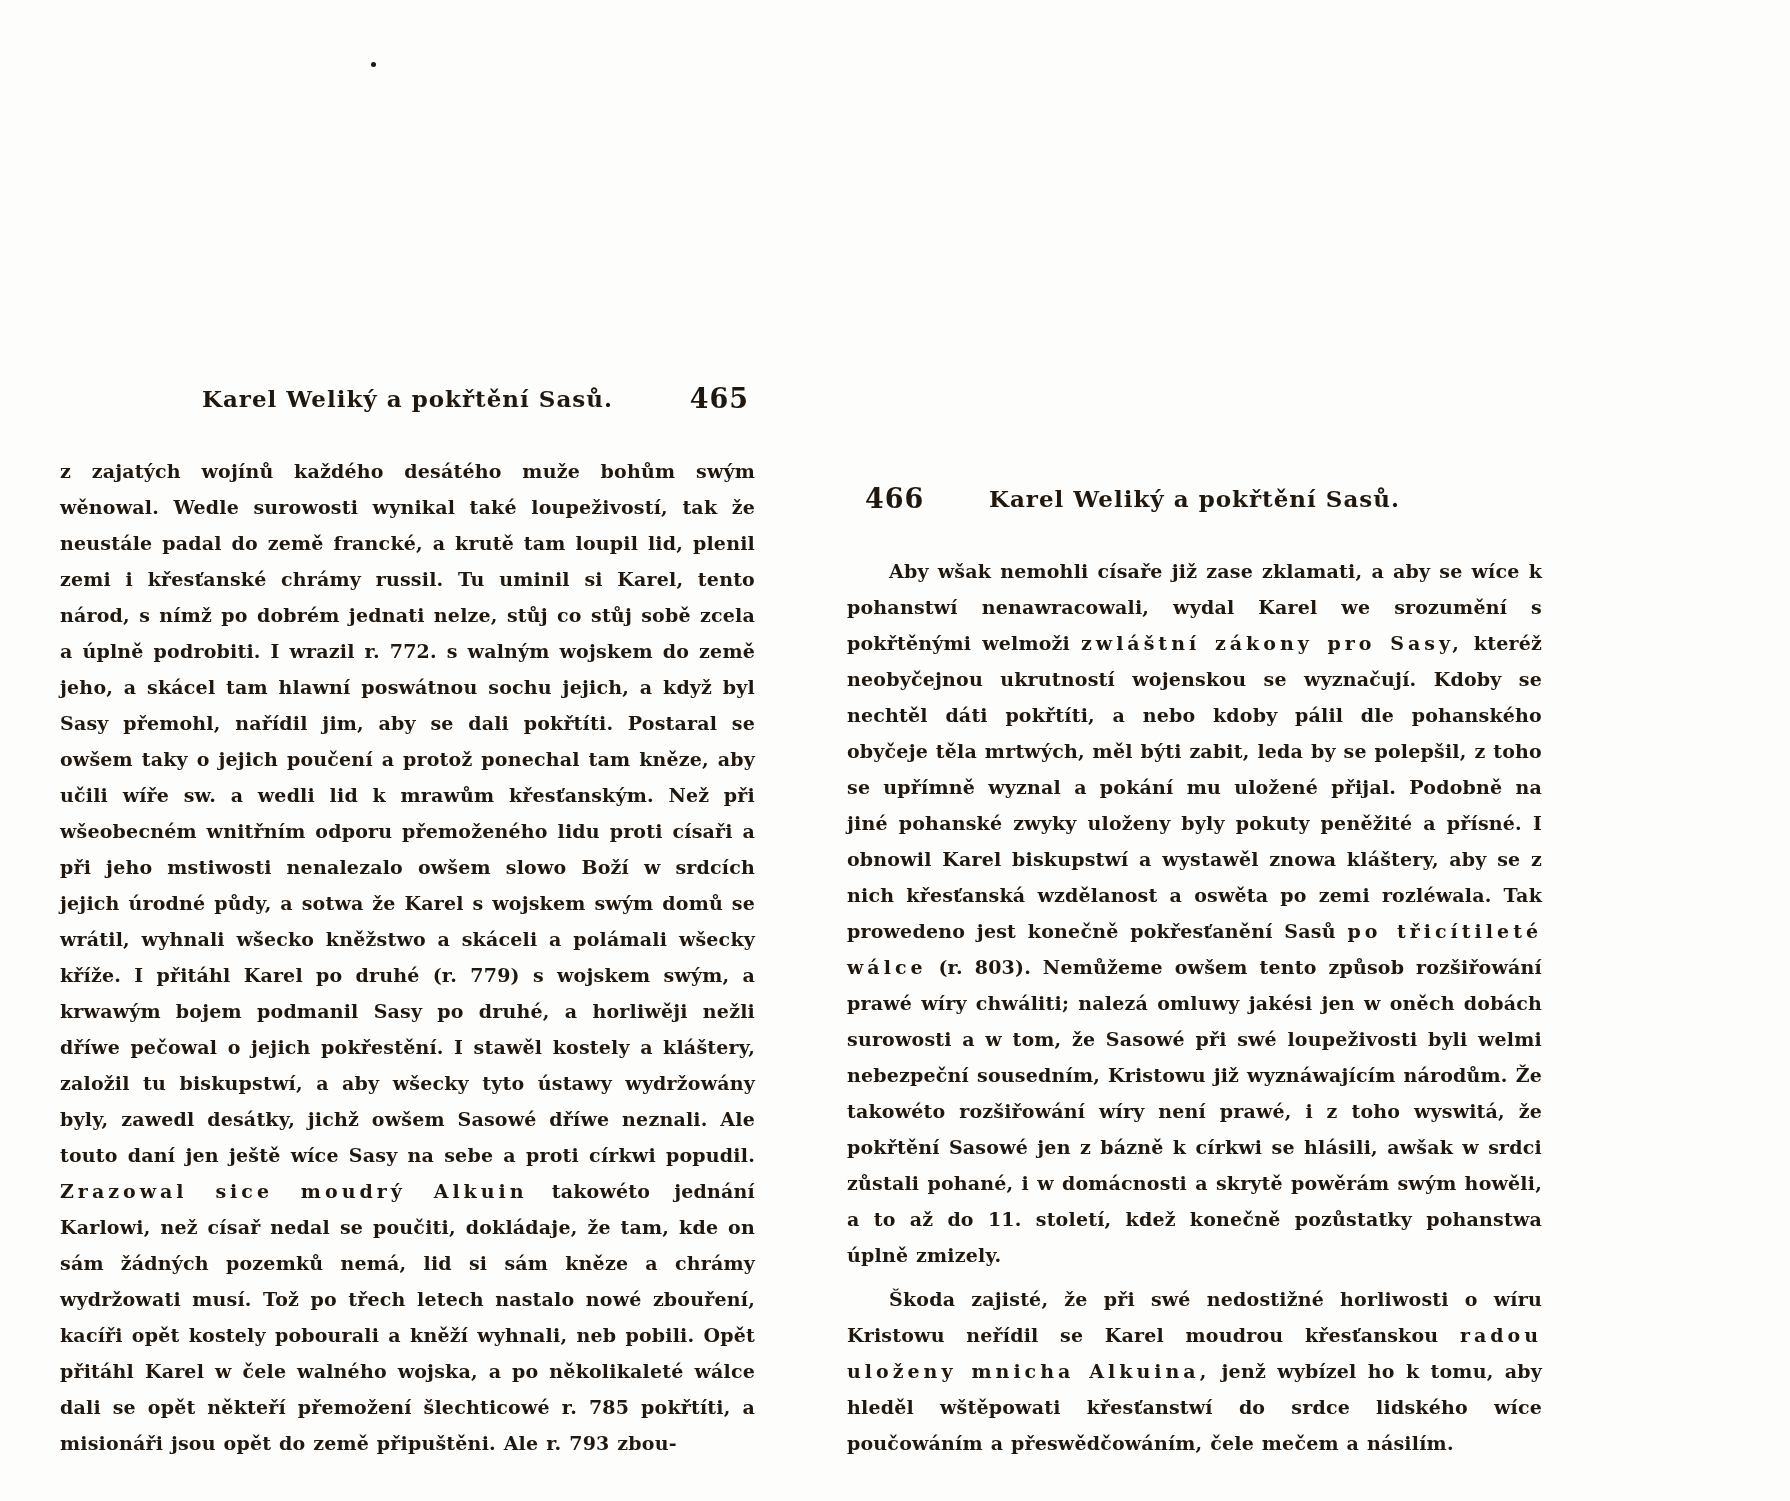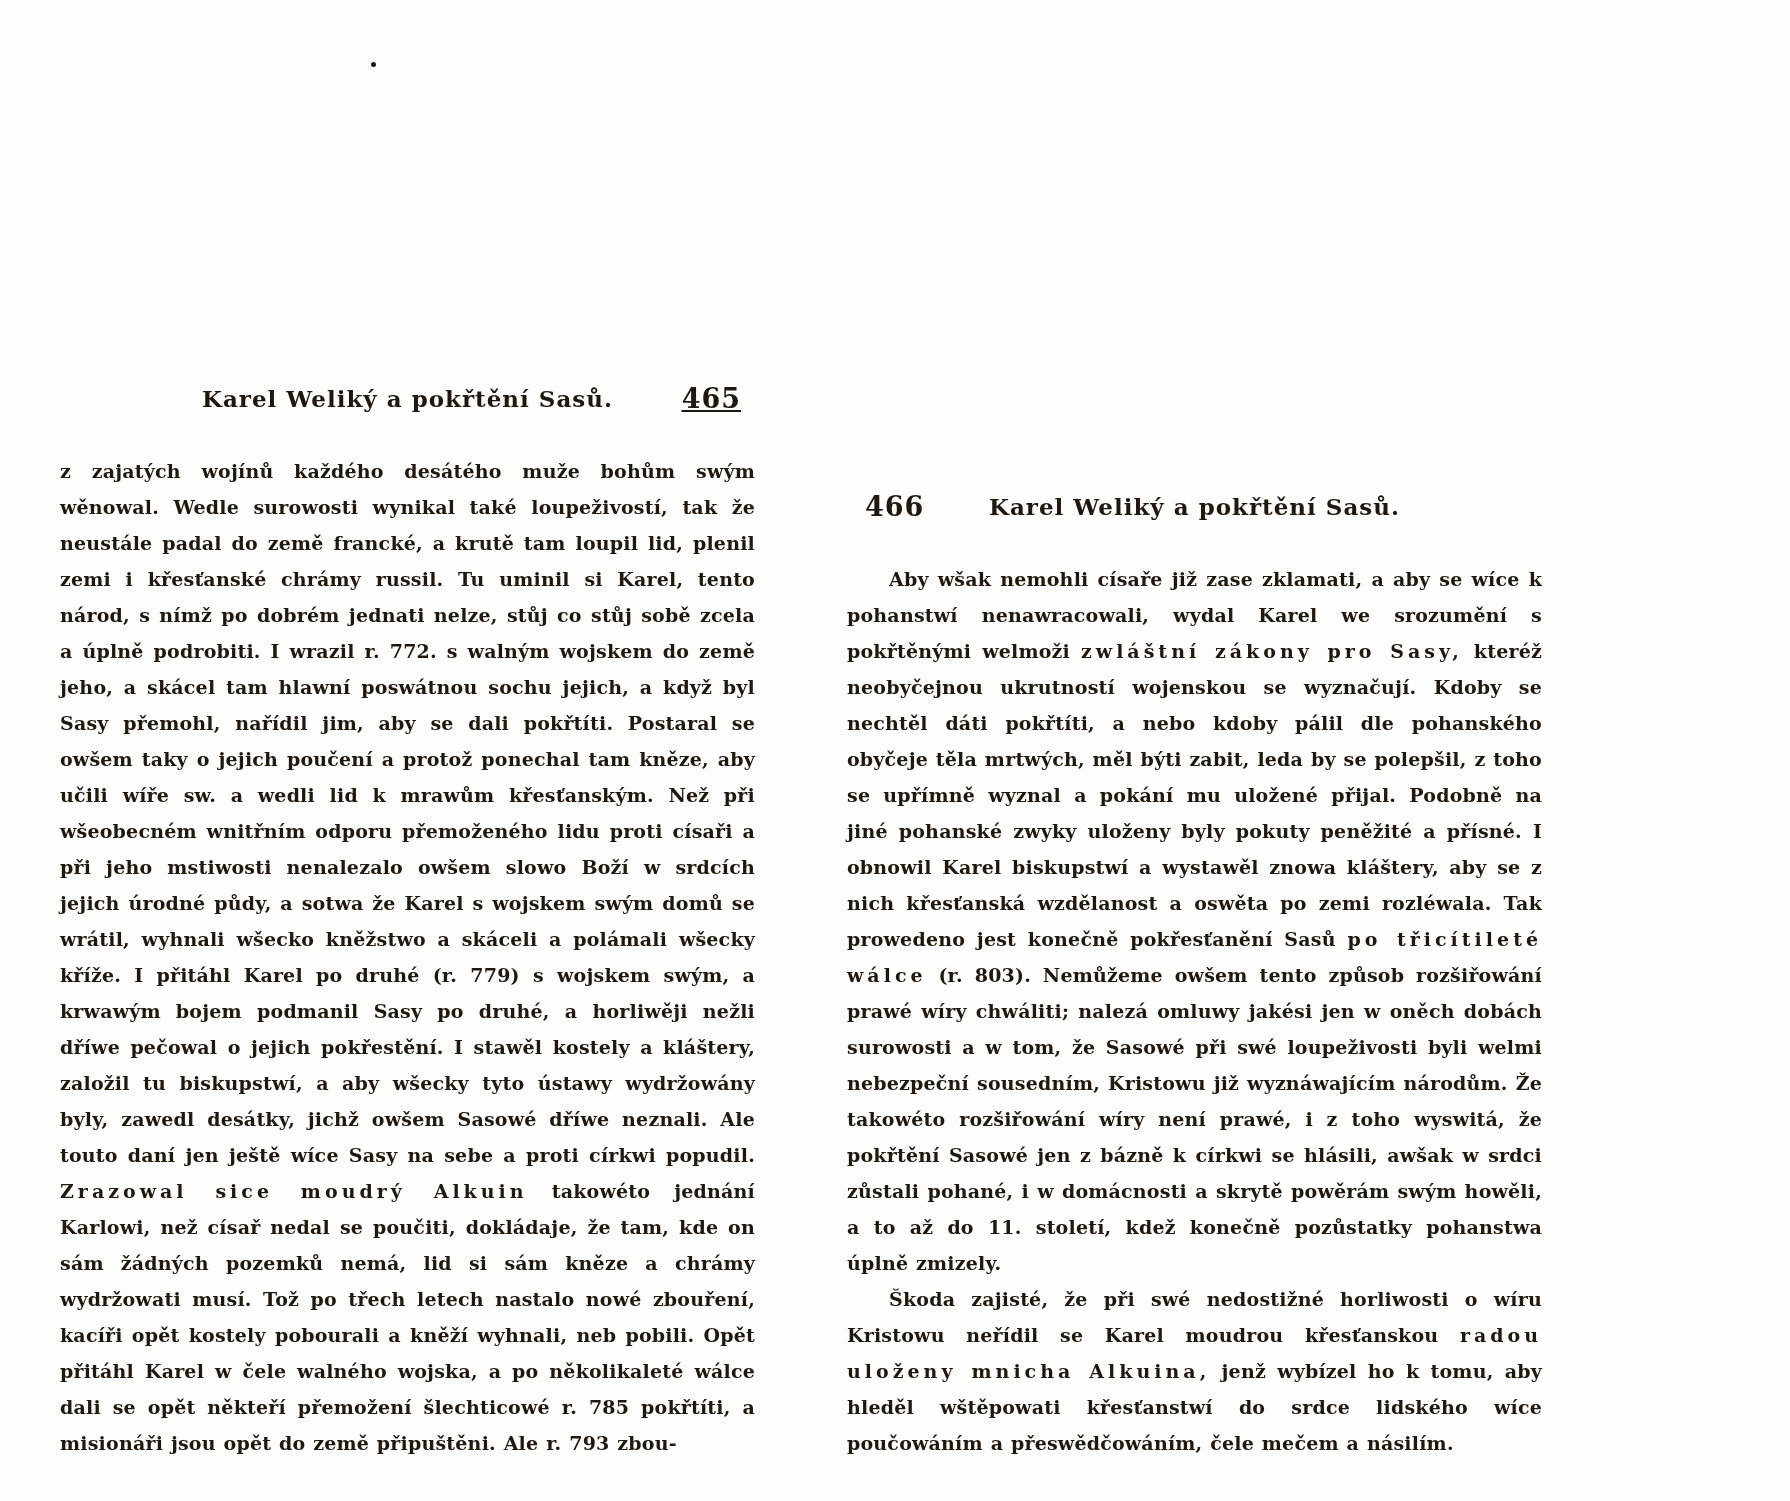--- a/index.html
+++ b/index.html
@@ -22,31 +22,31 @@
   .page.left  { margin-right: 92px; }
   .page-header { position: relative; height: 42px; margin-bottom: 26px; }
   .header-title {
     display: block;
     text-align: center;
     font-size: 23px;
     letter-spacing: 1px;
     white-space: nowrap;
   }
   .page-num { position: absolute; top: -2px; font-size: 27px; letter-spacing: 1px; }
-  .page.left  .page-num { right: 14px; text-decoration: underline; }
+  .page.left  .page-num { right: 6px; }
   .page.right .page-num { left: 18px; }
   .page-body {
     font-size: 19px;
     line-height: 36px;
     text-align: justify;
     letter-spacing: 0.2px;
     word-spacing: 1px;
   }
   .para { margin: 0; }
-  .para.indent { text-indent: 42px; }
+  .para.indent { text-indent: 42px; margin-top: 8px; }
   .spaced { letter-spacing: 4px; }
   .ink-speck {
     position: absolute;
     left: 371px; top: 62px;
     width: 5px; height: 5px;
     border-radius: 50%;
     background: #20180f;
   }
 </style>
 </head>

